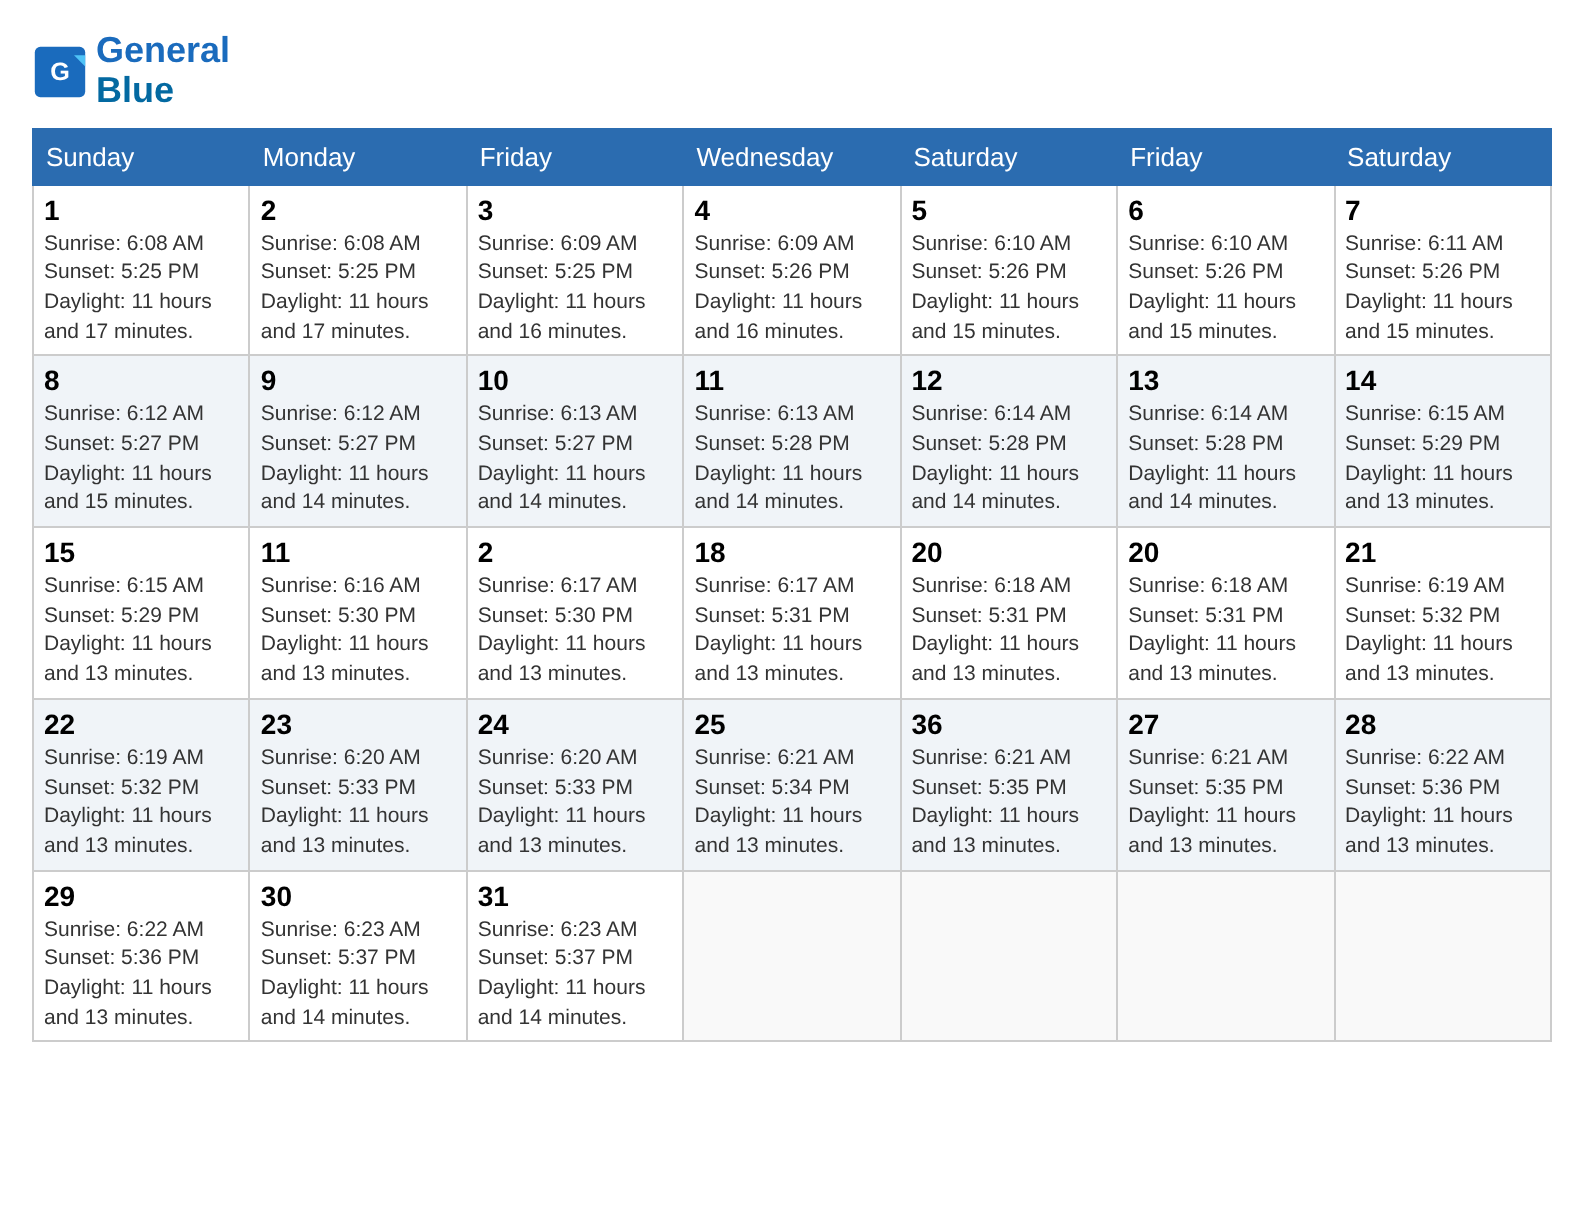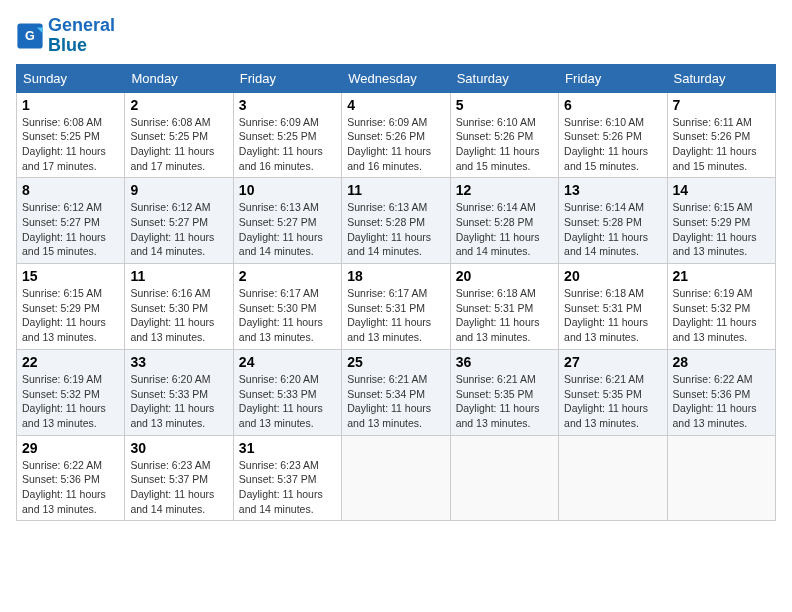--- a/index.html
+++ b/index.html
@@ -300,21 +300,21 @@
       <tr>
         <td>
         <span class="day-number">22</span>
         <div class="day-info">
           Sunrise: 6:19 AM<br>
           Sunset: 5:32 PM<br>
           Daylight: 11 hours and 13 minutes.
         </div>
       </td>
         <td>
-        <span class="day-number">33</span>
+        <span class="day-number">23</span>
         <div class="day-info">
           Sunrise: 6:20 AM<br>
           Sunset: 5:33 PM<br>
           Daylight: 11 hours and 13 minutes.
         </div>
       </td>
         <td>
         <span class="day-number">24</span>
         <div class="day-info">
           Sunrise: 6:20 AM<br>

